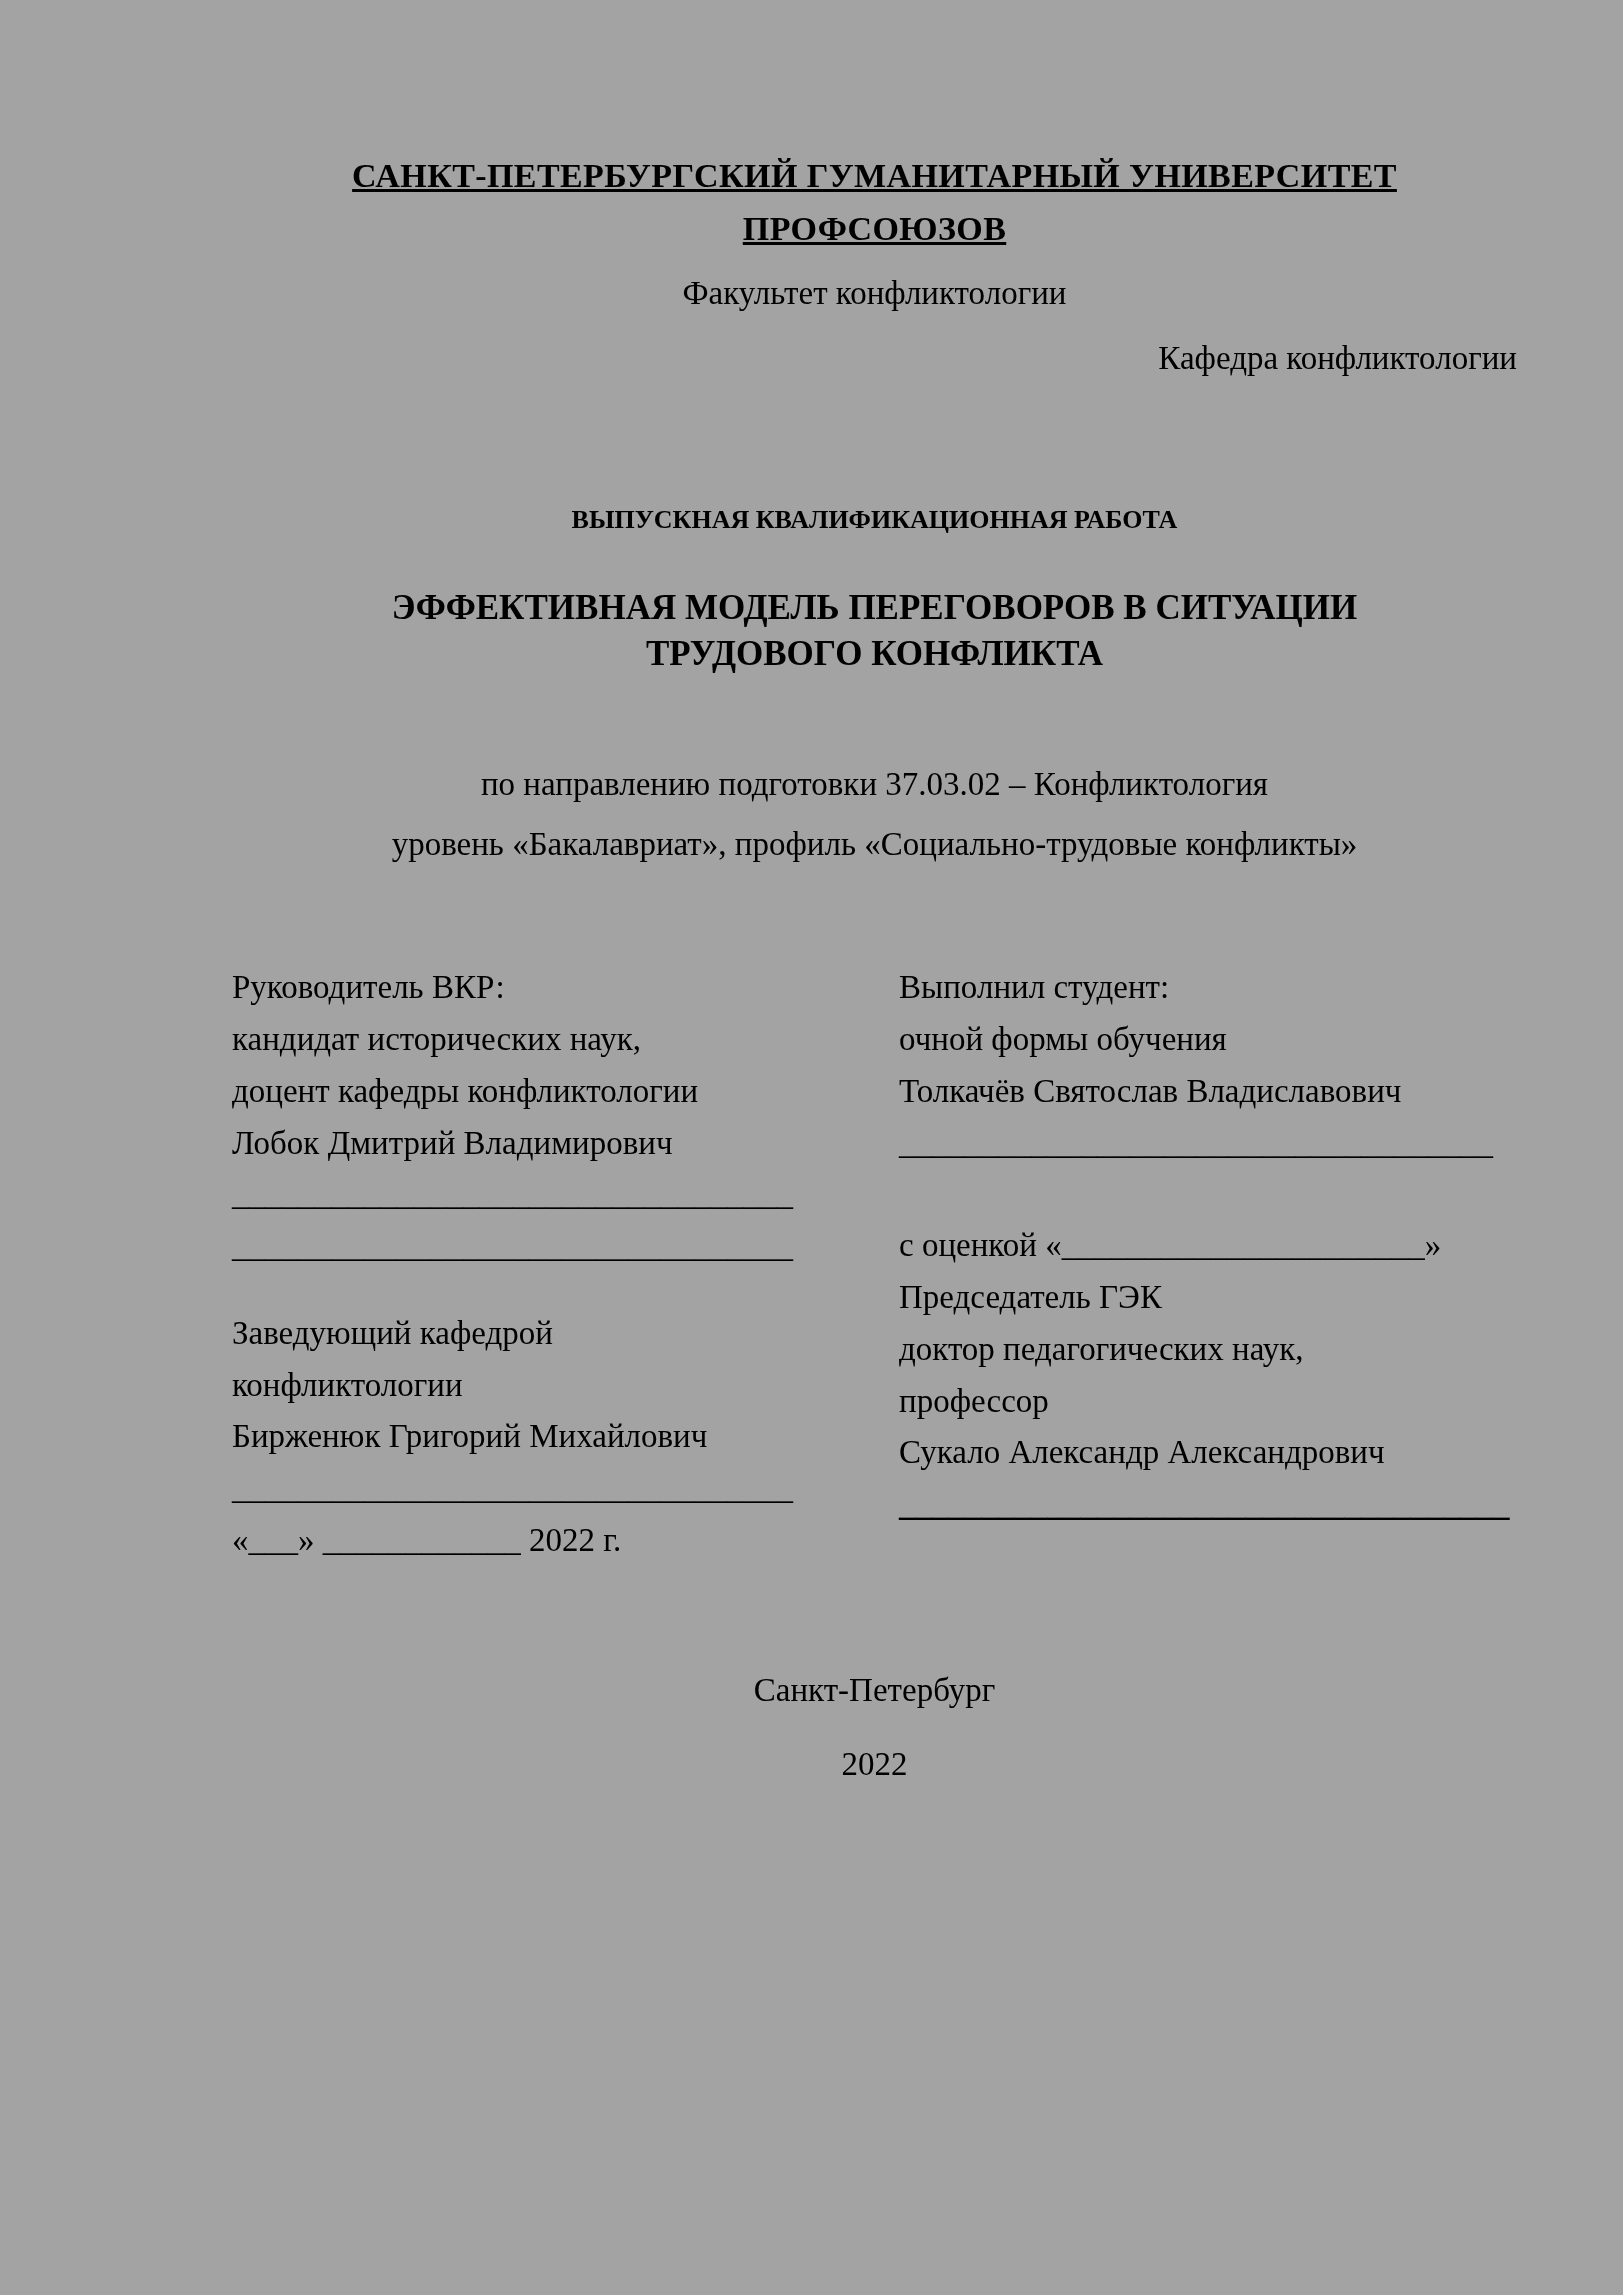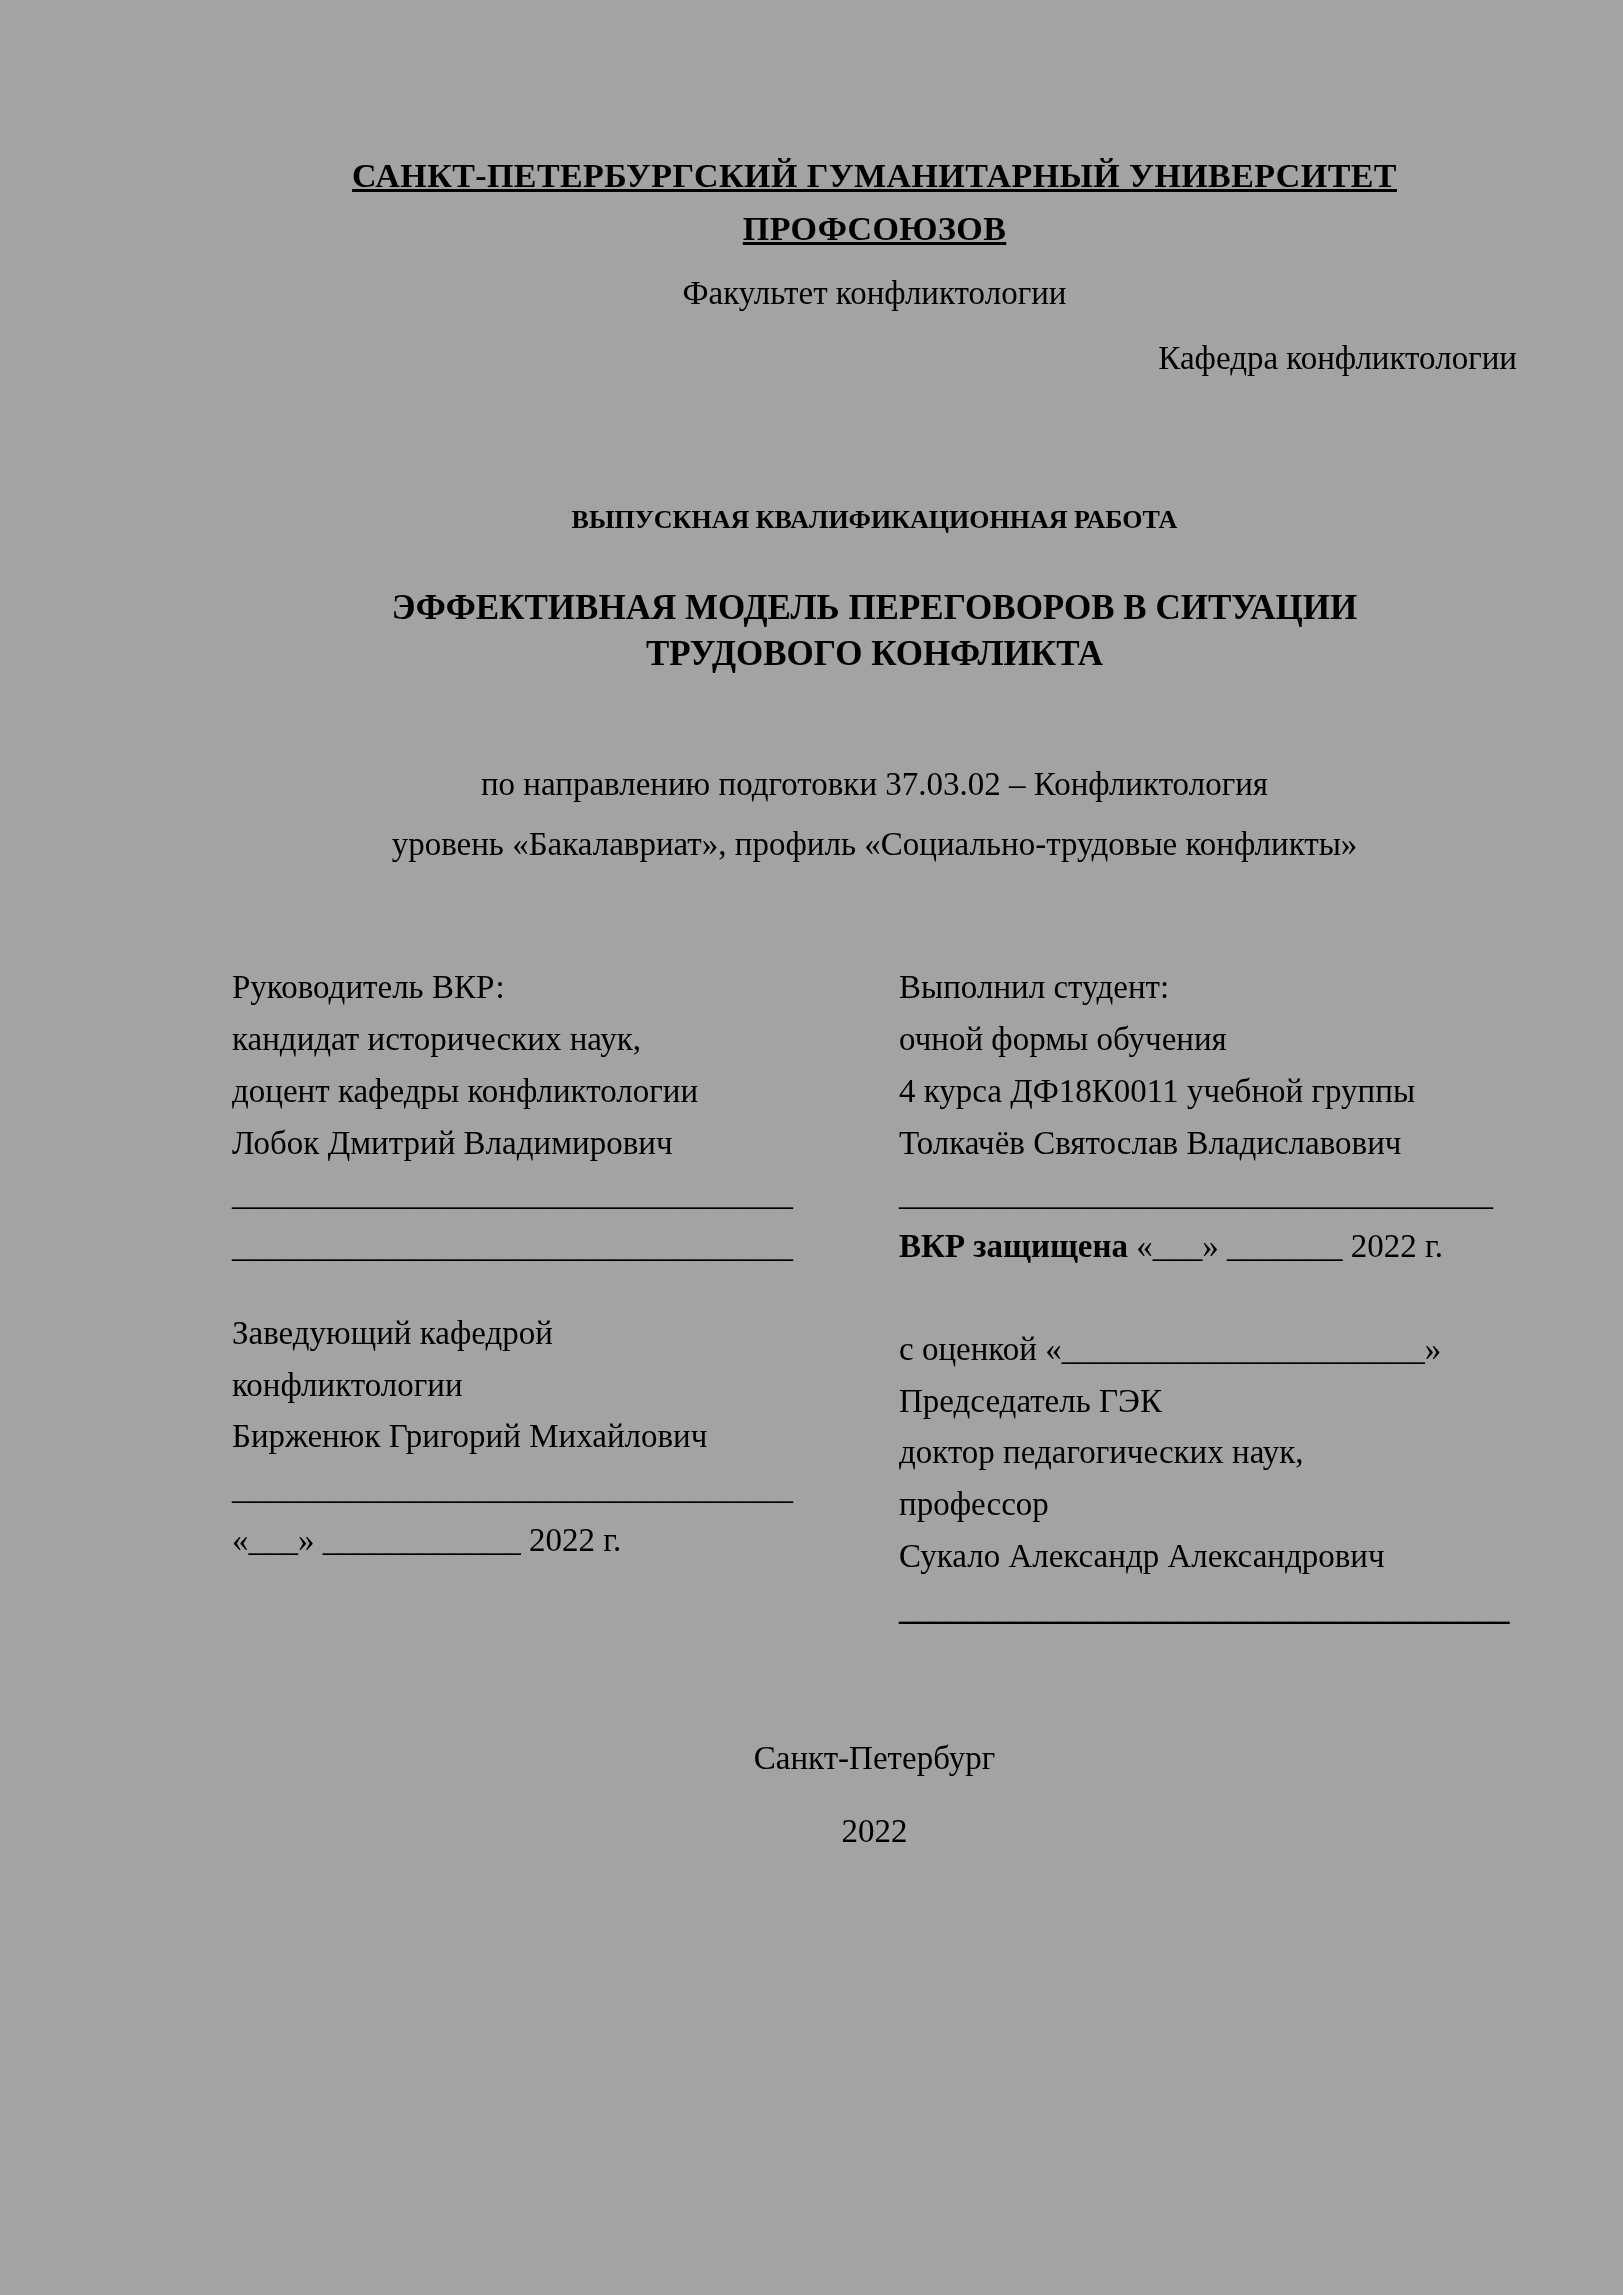--- a/index.html
+++ b/index.html
@@ -124,29 +124,25 @@
 
       <p class="sig-line l-sig3">__________________________________</p>
 
       <p class="l-date">«___» ____________ 2022 г.</p>
     </div>
 
     <div class="col">
       <div>
         <p>Выполнил студент:</p>
         <p>очной формы обучения</p>
-        <p>4 курса ДФ18К0011 учебной группы</p>
         <p>Толкачёв Святослав Владиславович</p>
       </div>
 
       <p class="sig-line r-sig1">____________________________________</p>
 
-      <p class="r-defense">
-        <span class="bold">ВКР защищена</span><span> «___» _______ 2022 г.</span>
-      </p>
 
       <div class="r-grade-block">
         <p>с оценкой «______________________»</p>
         <p>Председатель ГЭК</p>
         <p>доктор педагогических наук,</p>
         <p>профессор</p>
         <p>Сукало Александр Александрович</p>
       </div>
 
       <p class="sig-line r-sig2">_____________________________________</p>

